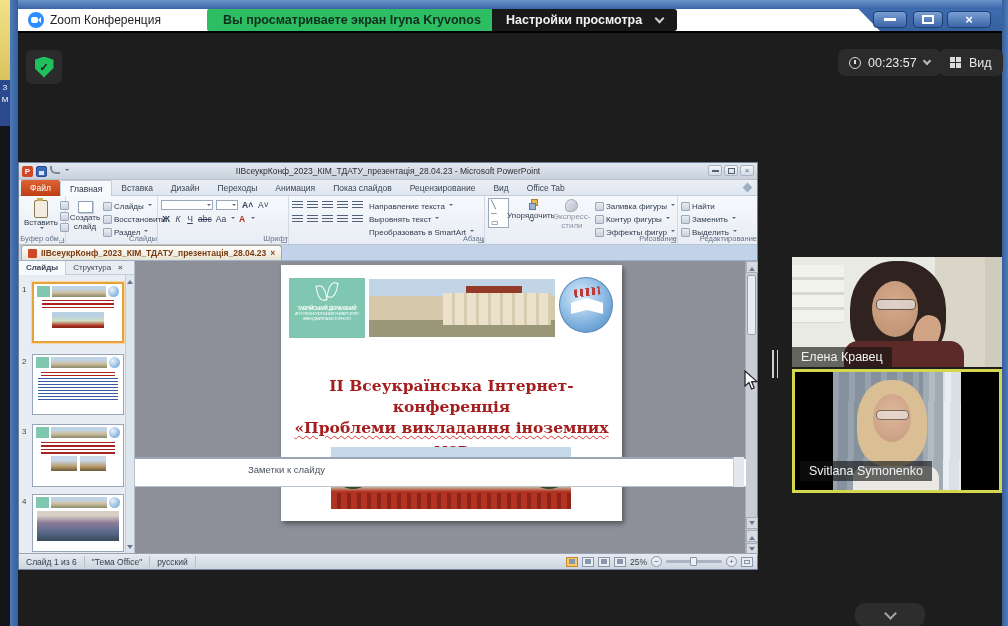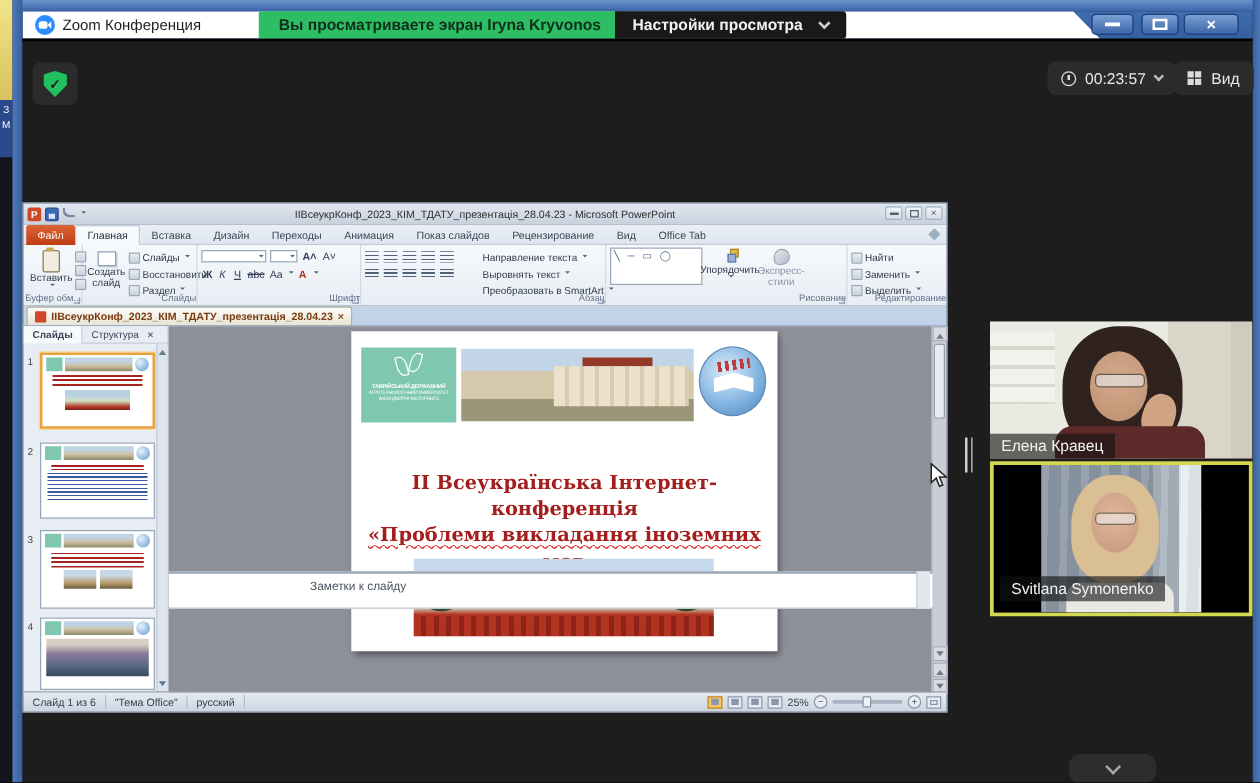--- a/index.html
+++ b/index.html
@@ -55,21 +55,21 @@
   .qicon.ppt-ic{background:#d04727;color:#fff;font-weight:bold}
   .qicon.save-ic{background:#3a6ab8;border:1px solid #2a4a88}
   .qicon.save-ic i{width:5px;height:4px;background:#dce6f4;margin-top:3px}
   .undo-ic{width:10px;height:8px;border-bottom:2px solid #7a8aa0;border-left:2px solid #7a8aa0;border-radius:0 0 0 6px;margin-top:-2px}
   .ppt-title{position:absolute;left:0;right:0;text-align:center;font-size:8.5px;color:#2f2f2f}
   .ppt-winbtns{position:absolute;right:3px;top:2px;display:flex;gap:2px}
   .ppt-winbtns span{width:14px;height:11px;background:linear-gradient(180deg,#f2f5f9,#d5dde8);border:1px solid #a8b4c4;border-radius:2px;display:flex;align-items:center;justify-content:center;color:#55606e;font-size:8px;line-height:1}
   .pwb-min{width:7px;height:2px;background:#55606e}
   .pwb-max{width:7px;height:6px;border:1.5px solid #55606e}
 
-  .ppt-tabs{height:16px;background:linear-gradient(180deg,#eaeff6,#dfe6ef);display:flex;align-items:center;border-bottom:1px solid #c3ccd9;position:relative}
+  .ppt-tabs{height:16px;background:linear-gradient(180deg,#eaeff6,#dfe6ef);display:flex;align-items:flex-start;border-bottom:1px solid #c3ccd9;position:relative}
   .ptab{height:16px;display:flex;align-items:center;padding:0 9px;font-size:8.5px;color:#3c4656}
   .ptab.file{background:linear-gradient(180deg,#dd6434,#bf3d12);color:#fff;margin-left:2px;border-radius:2px 2px 0 0}
   .ptab.active{background:#f7fafd;border:1px solid #c3ccd9;border-bottom:none;border-radius:2px 2px 0 0;color:#2a3242}
   .tab-help{position:absolute;right:6px;top:4px;width:7px;height:7px;background:#9fb0c4;transform:rotate(45deg)}
 
   .ribbon{height:49px;background:linear-gradient(180deg,#f6f9fc,#e8edf4);display:flex;border-bottom:1px solid #b9c3d1}
   .rgroup{position:relative;border-right:1px solid #d2dae4;padding:2px 2px 10px 3px}
   .rg-label{position:absolute;left:0;right:0;bottom:1px;text-align:right;font-size:7.5px;color:#65728a}
   .dlg{position:absolute;right:1px;bottom:1px;width:5px;height:5px;border-right:1px solid #8a97ab;border-bottom:1px solid #8a97ab}
   .bigbtn{display:flex;flex-direction:column;align-items:center;justify-content:flex-start;font-size:8px;color:#2f3a4c;text-align:center;line-height:1.15;padding:1px 2px}
@@ -369,21 +369,21 @@
             <span class="fbtn">Aa</span>
               <span class="dd"></span>
             <span class="fbtn b" style="color:#b03020">А</span>
               <span class="dd"></span>
           </div>
           <div class="rg-label">Шрифт</div>
           <span class="dlg"></span>
         </div>
 
         <div class="rgroup" style="width:196px">
-          <div style="display:flex;gap:23px">
+          <div style="display:flex;gap:6px">
             <div>
               <div class="rrow" style="height:14px;gap:4px">
                 <span class="ic-lines"></span>
                 <span class="ic-lines"></span>
                 <span class="ic-lines"></span>
                 <span class="ic-lines"></span>
                 <span class="ic-lines"></span>
               </div>
               <div class="rrow" style="height:14px;gap:4px">
                 <span class="ic-lines"></span>
@@ -422,20 +422,37 @@
               <span class="arr-ic">
                   <b></b>
                   <b></b>
                 </span>
               <span>Упорядочить</span>
                 <span class="dd"></span>
             </div>
             <div class="bigbtn" style="width:38px;color:#8a93a4">
               <span class="blob-ic"></span>
               <span>Экспресс-стили</span>
+            </div>
+            <div style="display:flex;flex-direction:column;gap:1px;padding-top:2px;color:#7d8798">
+              <div class="rrow">
+                  <span class="mini-ic"></span>
+                  <span>Заливка фигуры</span>
+                  <span class="dd"></span>
+                </div>
+              <div class="rrow">
+                  <span class="mini-ic"></span>
+                  <span>Контур фигуры</span>
+                  <span class="dd"></span>
+                </div>
+              <div class="rrow">
+                  <span class="mini-ic"></span>
+                  <span>Эффекты фигур</span>
+                  <span class="dd"></span>
+                </div>
             </div>
           </div>
           <div class="rg-label">Рисование</div>
           <span class="dlg"></span>
         </div>
 
         <div class="rgroup" style="width:79px;border-right:none">
           <div style="display:flex;flex-direction:column;gap:1px;padding-top:2px">
             <div class="rrow">
                 <span class="mini-ic"></span>

